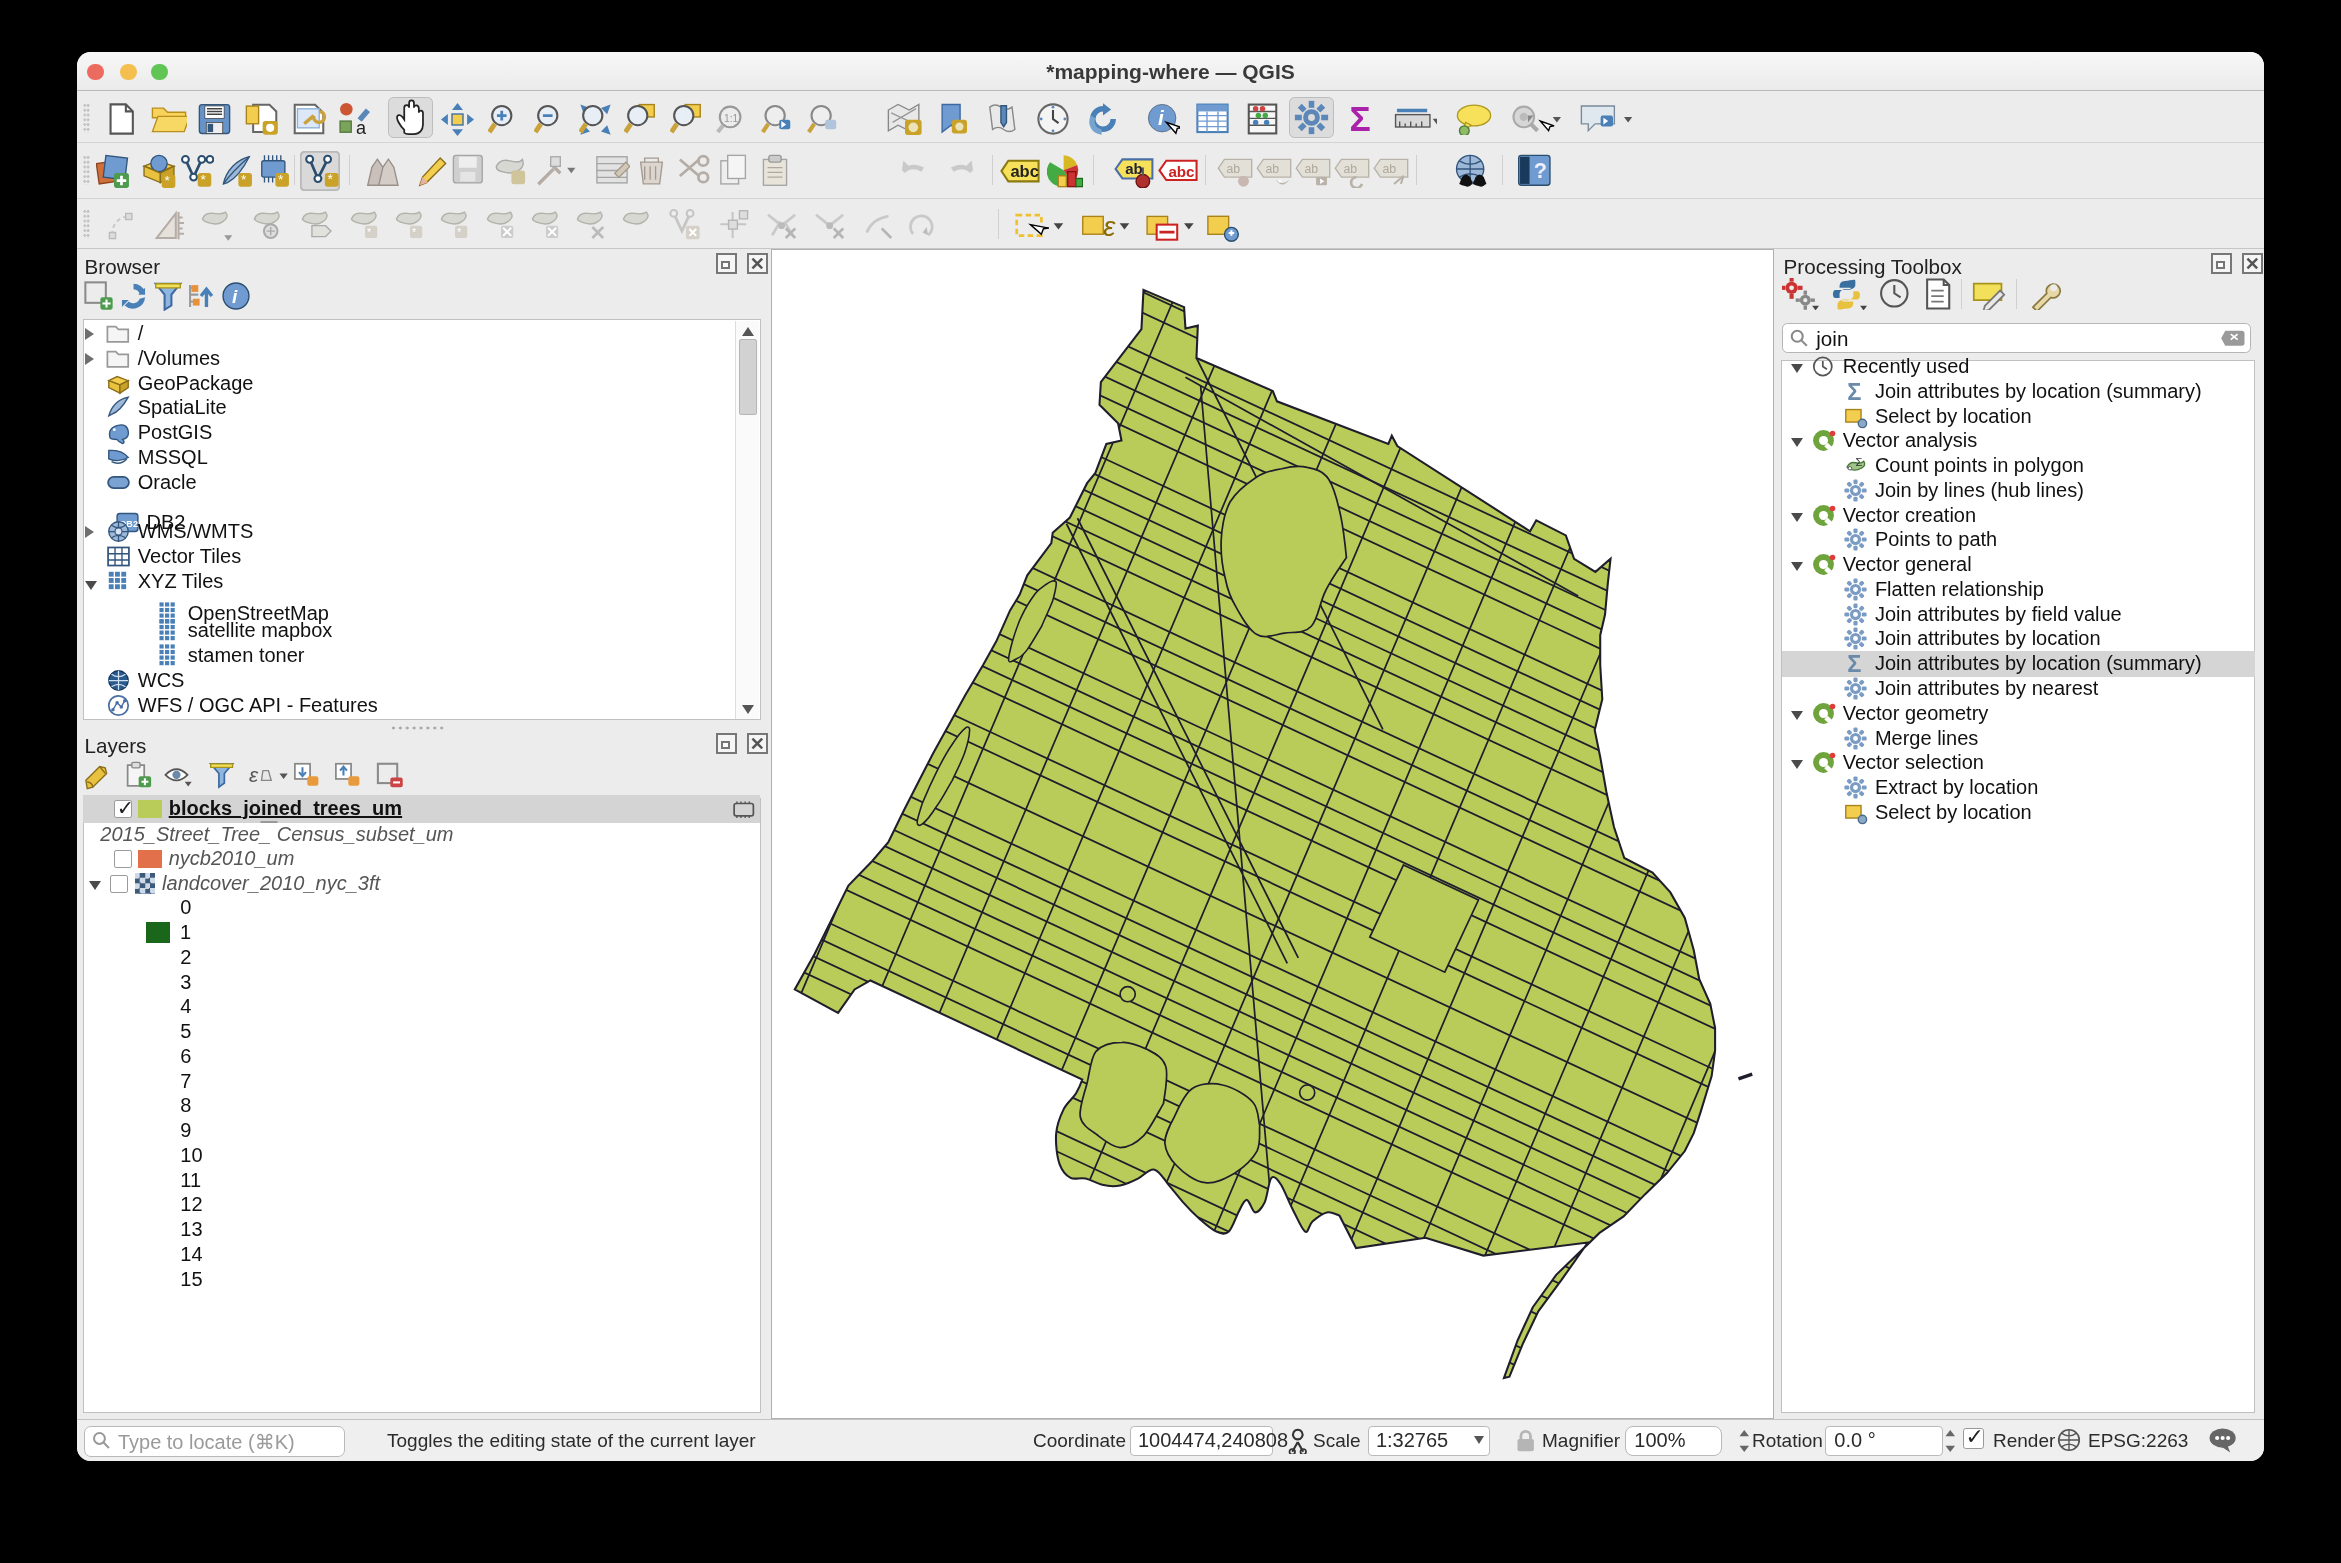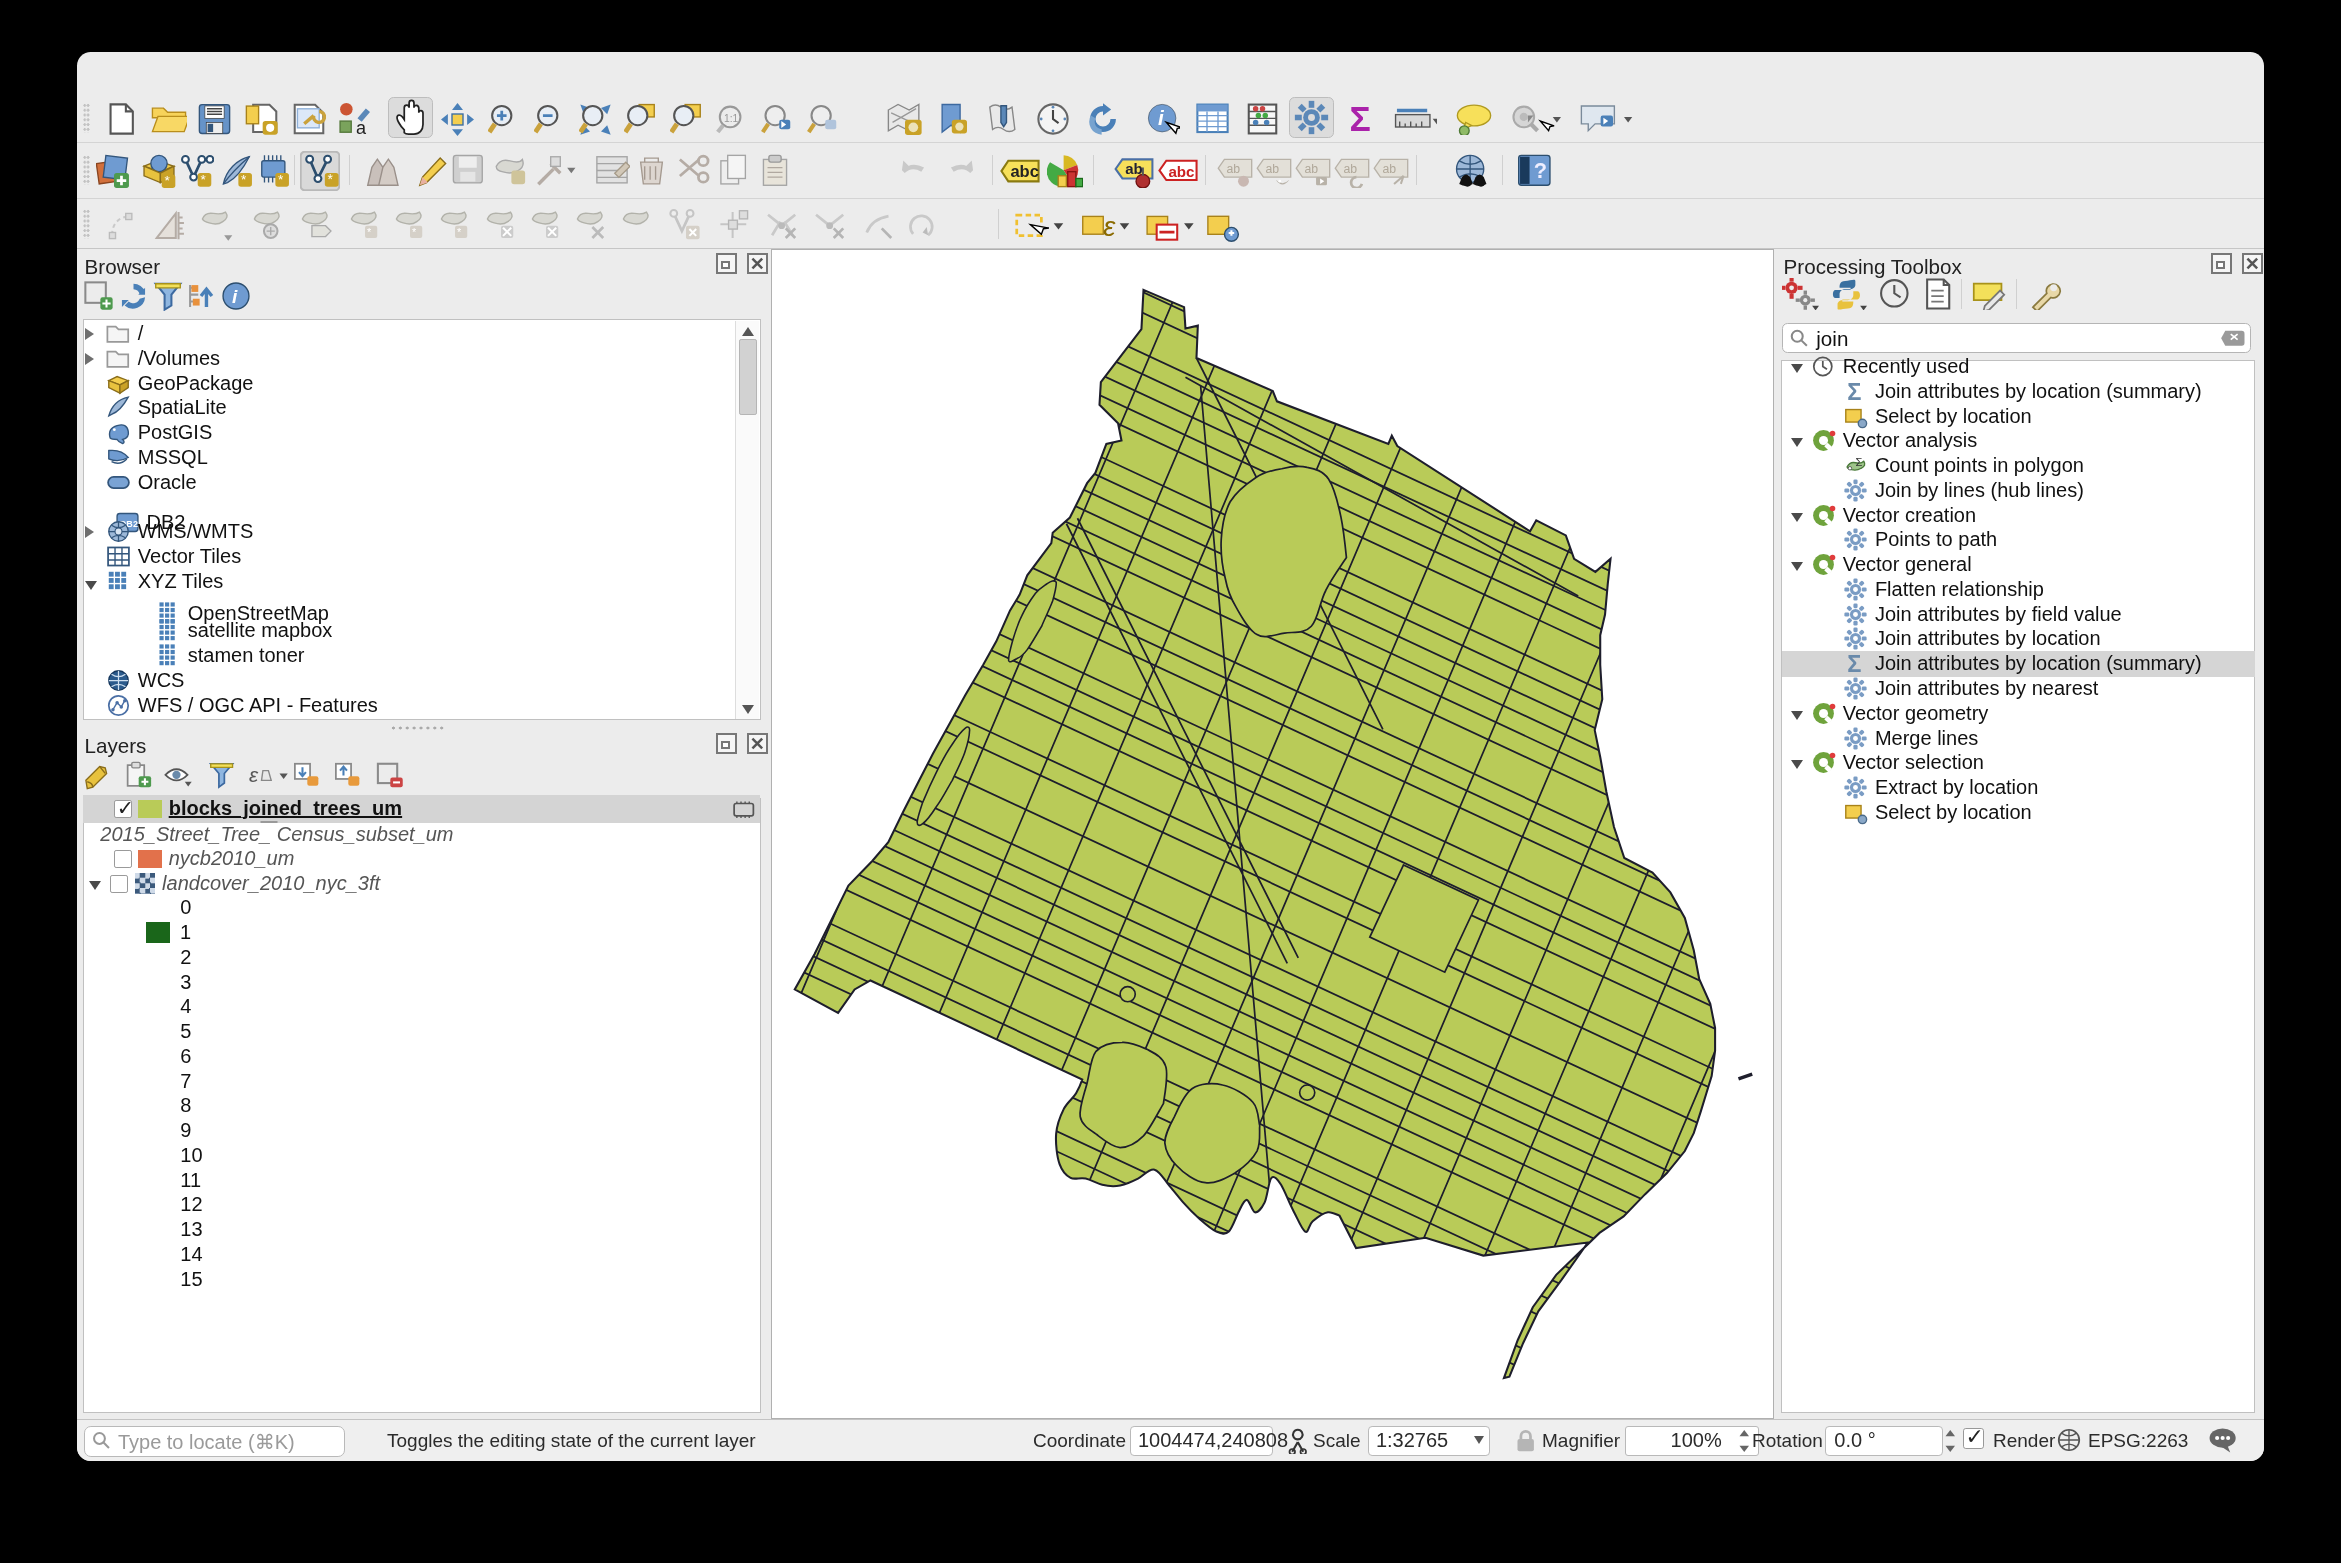--- a/index.html
+++ b/index.html
@@ -19,20 +19,26 @@
 #canvas { position:absolute; left:694px; top:197px; width:1003px; height:1170px; background:#fff; border:1.4px solid #b0b0b0; }
 #statusbar { position:absolute; left:0; top:1367px; width:100%; height:42px; background:#efefef; border-top:1.4px solid #c3c3c3; font-size:19px; color:#2b2b2b; }
 .ptitle { font-size:20.6px; color:#222; }
 .panelwhite { position:absolute; background:#fff; border:0.7px solid #c0c0c0; }
 .trow { position:absolute; height:25px; display:flex; align-items:center; font-size:20px; color:#111; white-space:nowrap; }
 .arrow-r { width:0; height:0; border-left:9.6px solid #6e6e6e; border-top:6.2px solid transparent; border-bottom:6.2px solid transparent; display:inline-block; }
 .arrow-d { width:0; height:0; border-top:9.6px solid #4a4a4a; border-left:6.2px solid transparent; border-right:6.2px solid transparent; display:inline-block; }
 .ck { width:18px; height:18px; border:1.4px solid #9a9a9a; background:#fff; border-radius:2.1px; }
 </style></head><body>
 <div id="win">
+    <div id="titlebar">
+      <div class="tl" style="left:10.3px;background:#ed6a5e;"></div>
+      <div class="tl" style="left:43px;background:#f4bf4f;"></div>
+      <div class="tl" style="left:74px;background:#61c555;"></div>
+      <div id="title">*mapping-where — QGIS</div>
+    </div>
     <div id="row1" class="toolrow">
       <div class="grip" style="left:6.2px;top:9.6px;"></div>
       <div class="ic" style="left:27.5px;top:9.6px;width:32px;height:32px;"><svg width="32" height="32" viewBox="0 0 46 46" style="">
           <path d="M8,2 h22 l10,10 v32 h-32 z" fill="#fff" stroke="#555" stroke-width="3"></path>
           <path d="M30,2 l0,10 10,0" fill="none" stroke="#555" stroke-width="3"></path>
         </svg></div>
       <div class="ic" style="left:74px;top:11px;width:36px;height:29px;"><svg width="36" height="29" viewBox="0 0 52 42" style="">
           <path d="M2,6 h16 l6,6 h26 v8 h-48 z" fill="#f7d35a" stroke="#b98e1c" stroke-width="2"></path>
           <path d="M2,40 l8,-22 h46 l-8,22 z" fill="#f8d865" stroke="#b98e1c" stroke-width="2"></path>
         </svg></div>
@@ -1265,21 +1271,21 @@
           <circle cx="12" cy="36" r="4" fill="none" stroke="#333" stroke-width="2.5"></circle>
           <circle cx="28" cy="36" r="4" fill="none" stroke="#333" stroke-width="2.5"></circle>
         </svg></div>
       <span style="position:absolute;left:1236px;top:9.6px;">Scale</span>
       <div style="position:absolute;left:1291px;top:5.5px;width:122px;height:30px;background:#fff;border:1.4px solid #b9b9b9;border-radius:4.1px;font-size:20px;padding:2.8px 0 0 6.9px;">1:32765<span style="position:absolute;right:5.5px;top:9.6px;width:0;height:0;border-top:8.3px solid #555;border-left:5.5px solid transparent;border-right:5.5px solid transparent;"></span></div>
       <div style="position:absolute;left:1437px;top:8.3px;"><svg width="23.4" height="26" viewBox="0 0 34 38" style="">
           <rect x="5" y="16" width="24" height="18" rx="3" fill="#b5b5b5"></rect>
           <path d="M10,16 v-4 a7,7 0 0,1 14,0 v4" fill="none" stroke="#b5b5b5" stroke-width="4"></path>
         </svg></div>
       <span style="position:absolute;left:1465px;top:9.6px;">Magnifier</span>
-      <div style="position:absolute;left:1548px;top:5.5px;width:134px;height:30px;background:#fff;border:1.4px solid #b9b9b9;border-radius:3px;font-size:20px;padding:2.8px 0 0 8.3px;text-align:center;">100%</div>
+      <div style="position:absolute;left:1548px;top:5.5px;width:97px;height:30px;background:#fff;border:1.4px solid #b9b9b9;border-radius:8px;font-size:20px;padding:2.8px 0 0 8.3px;">100%</div>
       <svg width="16.5" height="30" viewBox="0 0 24 44" style="position:absolute;left:1659px;top:5.5px;">
         <path d="M12,6 l7,9 h-14 z" fill="#666"></path>
         <path d="M12,38 l7,-9 h-14 z" fill="#666"></path>
       </svg>
       <span style="position:absolute;left:1675px;top:9.6px;">Rotation</span>
       <div style="position:absolute;left:1748px;top:5.5px;width:118px;height:30px;background:#fff;border:1.4px solid #b9b9b9;border-radius:4.1px;font-size:20px;padding:2.8px 0 0 8.3px;">0.0 °</div>
       <svg width="16.5" height="30" viewBox="0 0 24 44" style="position:absolute;left:1865px;top:5.5px;">
         <path d="M12,6 l7,9 h-14 z" fill="#666"></path>
         <path d="M12,38 l7,-9 h-14 z" fill="#666"></path>
       </svg>

